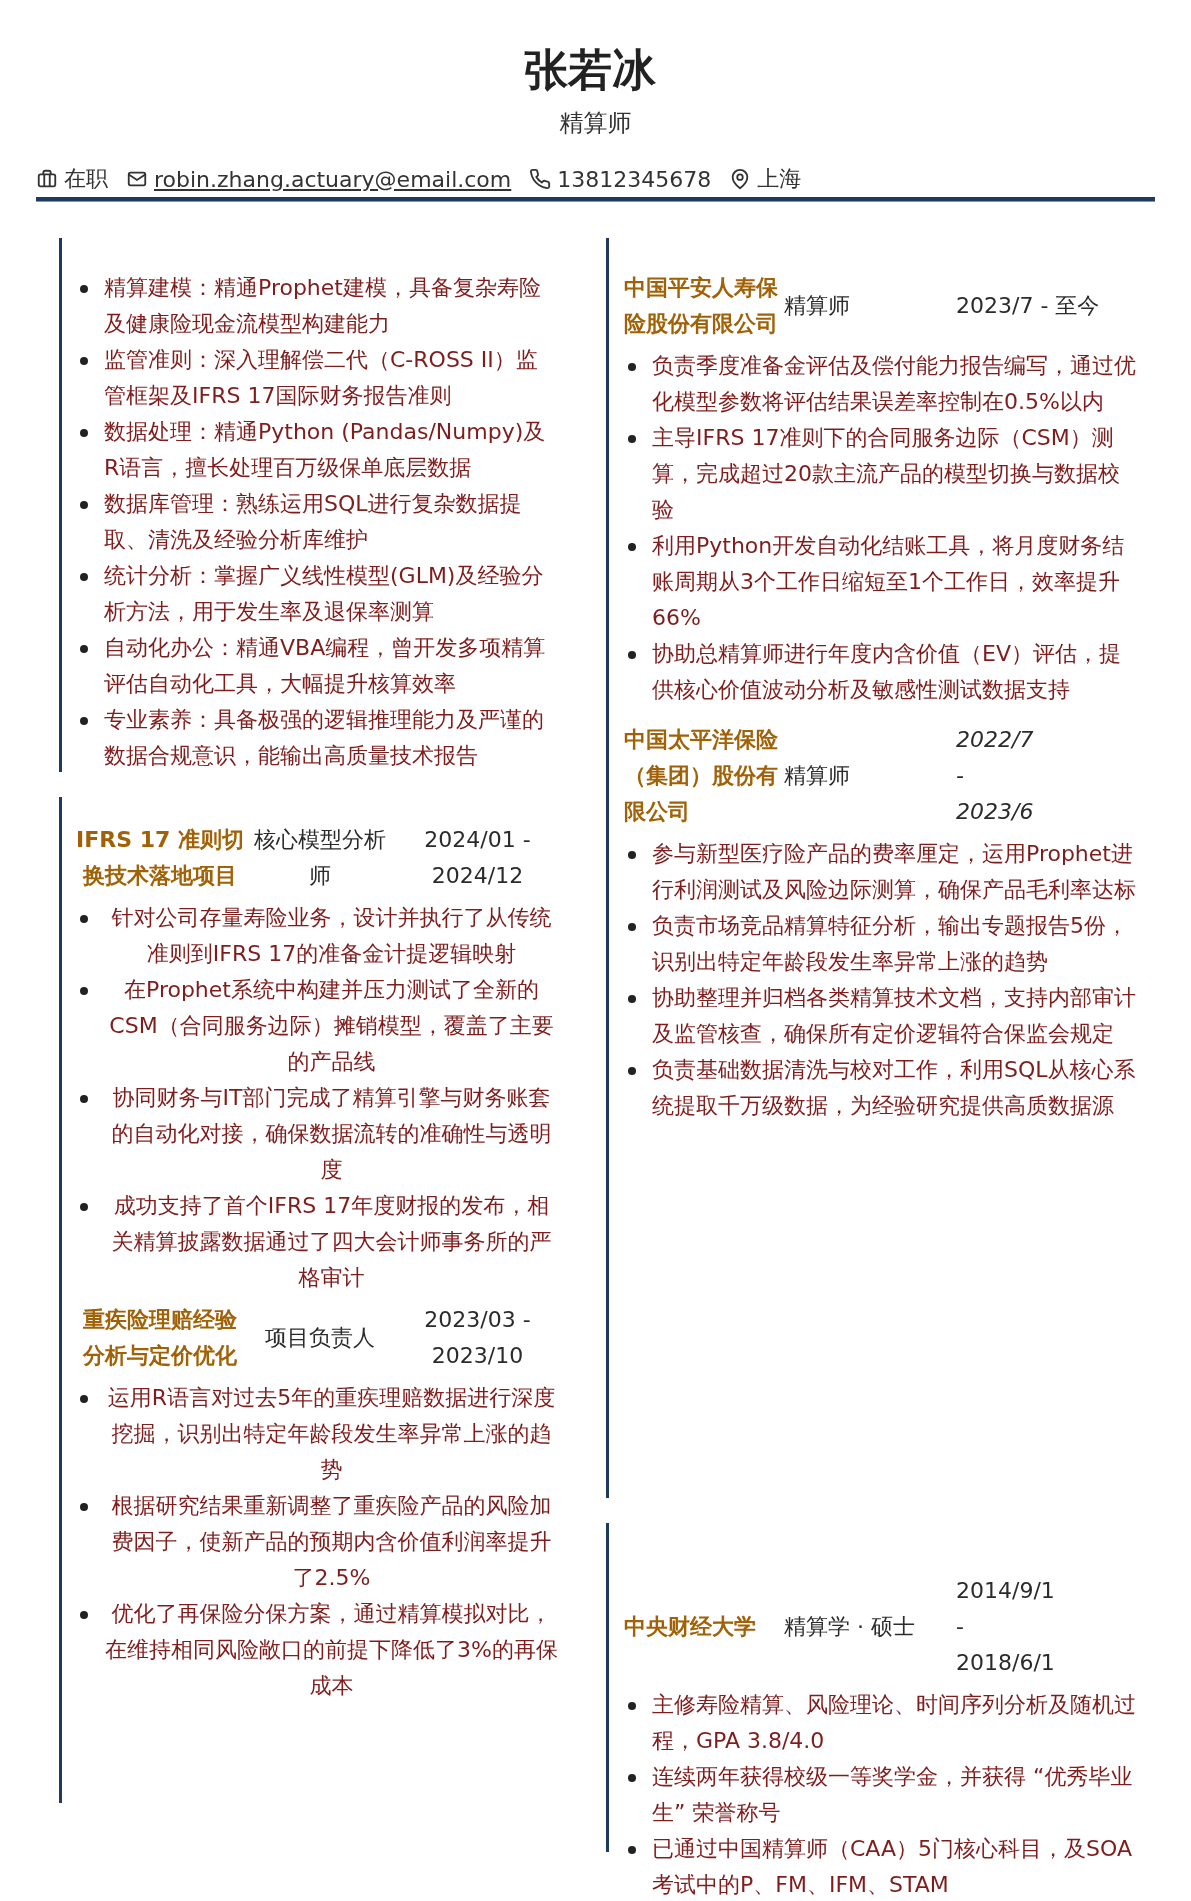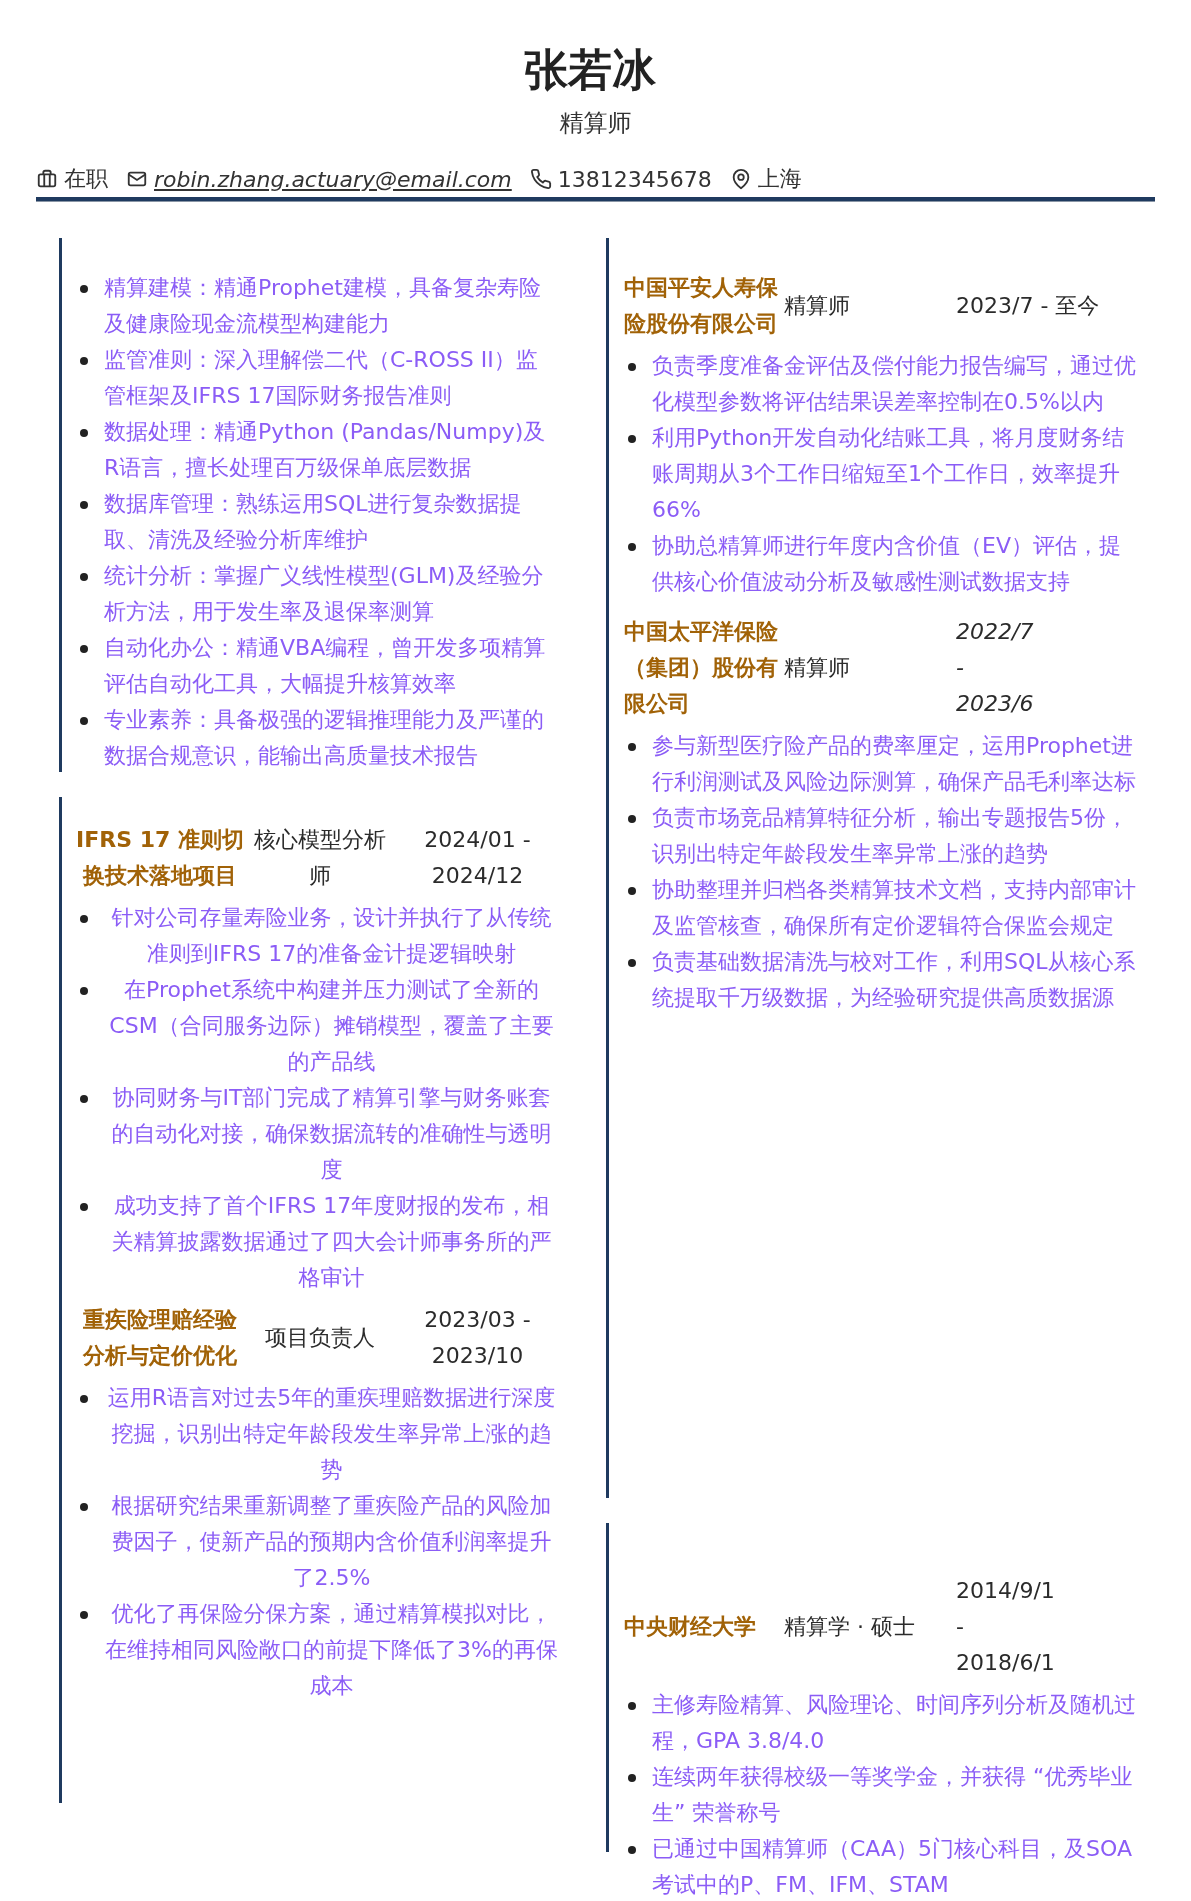--- a/index.html
+++ b/index.html
@@ -20,33 +20,33 @@
     text-align: center; font-size: 24px; color: #333; line-height: 32px;
   }
   .contact {
     position: absolute; left: 36px; top: 162px; height: 34px;
     display: flex; font-size: 22px; color: #333;
     white-space: nowrap;
   }
   .contact .item { display: flex; align-items: center; margin-right: 18px; }
   .contact .ico { width: 22px; height: 22px; margin-right: 6px; display: inline-block; }
   .contact .ico svg { width: 22px; height: 22px; display: block; }
-  .contact a { color: #333; text-decoration: underline; font-style: italic; }
+  .contact a { color: #333; text-decoration: underline; }
   .rule {
     position: absolute; left: 36px; top: 197px; width: 1119px; height: 5px;
     background: #1f3a5f; border-bottom: 1px solid #8a96a6;
   }
   .block {
     position: absolute;
     border-left: 3px solid #1f3a5f;
   }
   ul.bullets { list-style: none; }
   ul.bullets li {
     position: relative; padding-left: 28px;
-    font-size: 22px; line-height: 36px; color: #8b5cf6;
+    font-size: 22px; line-height: 36px; color: #7f1d1d;
   }
   ul.bullets li::before {
     content: ""; position: absolute; left: 4px; top: 15px;
     width: 8px; height: 8px; border-radius: 50%; background: #222;
   }
   .entry-head {
     display: grid; align-items: center;
     font-size: 22px; line-height: 36px; color: #2b2b2b;
   }
   .entry-head .title { font-weight: bold; color: #a16207; }
@@ -141,20 +141,21 @@
 
 <div class="block right-col" style="left:606px; top:238px; width:530px; height:1260px; padding:32px 0 0 15px;">
   <div>
     <div class="entry-head">
       <div class="title">中国平安人寿保险股份有限公司</div>
       <div>精算师</div>
       <div>2023/7 - 至今</div>
     </div>
     <ul class="bullets" style="margin-top:6px;">
       <li>负责季度准备金评估及偿付能力报告编写，通过优化模型参数将评估结果误差率控制在0.5%以内</li>
+      <li>主导IFRS 17准则下的合同服务边际（CSM）测算，完成超过20款主流产品的模型切换与数据校验</li>
       <li>利用Python开发自动化结账工具，将月度财务结账周期从3个工作日缩短至1个工作日，效率提升66%</li>
       <li>协助总精算师进行年度内含价值（EV）评估，提供核心价值波动分析及敏感性测试数据支持</li>
     </ul>
   </div>
   <div style="margin-top:14px;">
     <div class="entry-head">
       <div class="title">中国太平洋保险（集团）股份有限公司</div>
       <div>精算师</div>
       <div style="padding-right:120px;font-style:italic;">2022/7 - 2023/6</div>
     </div>

